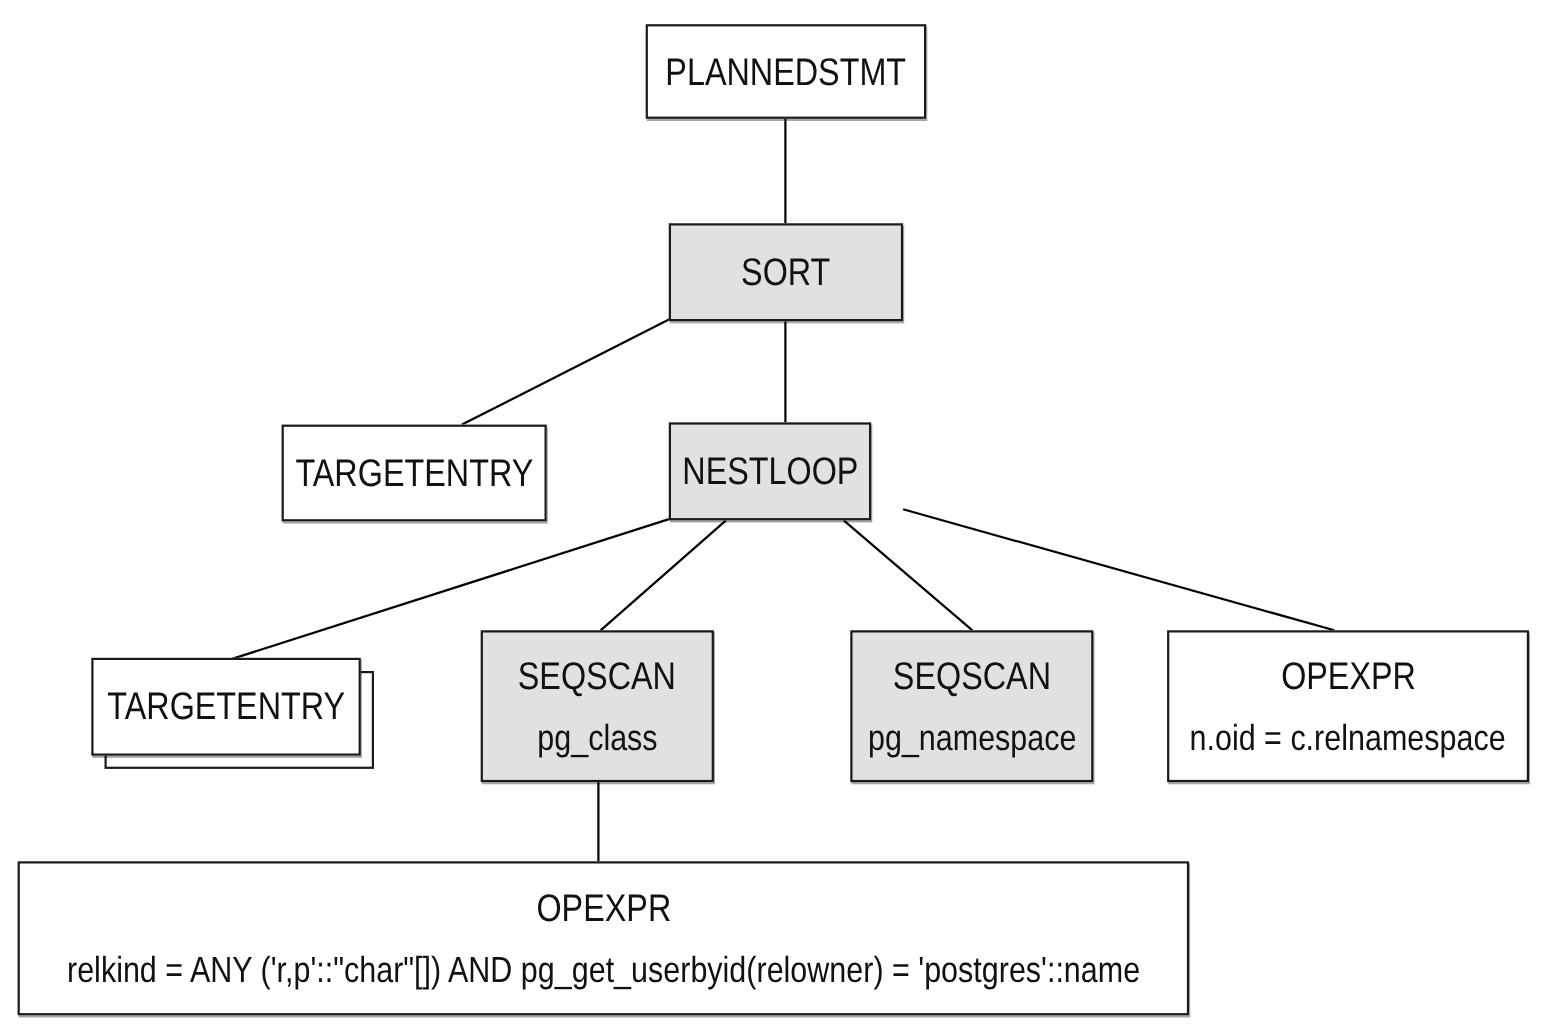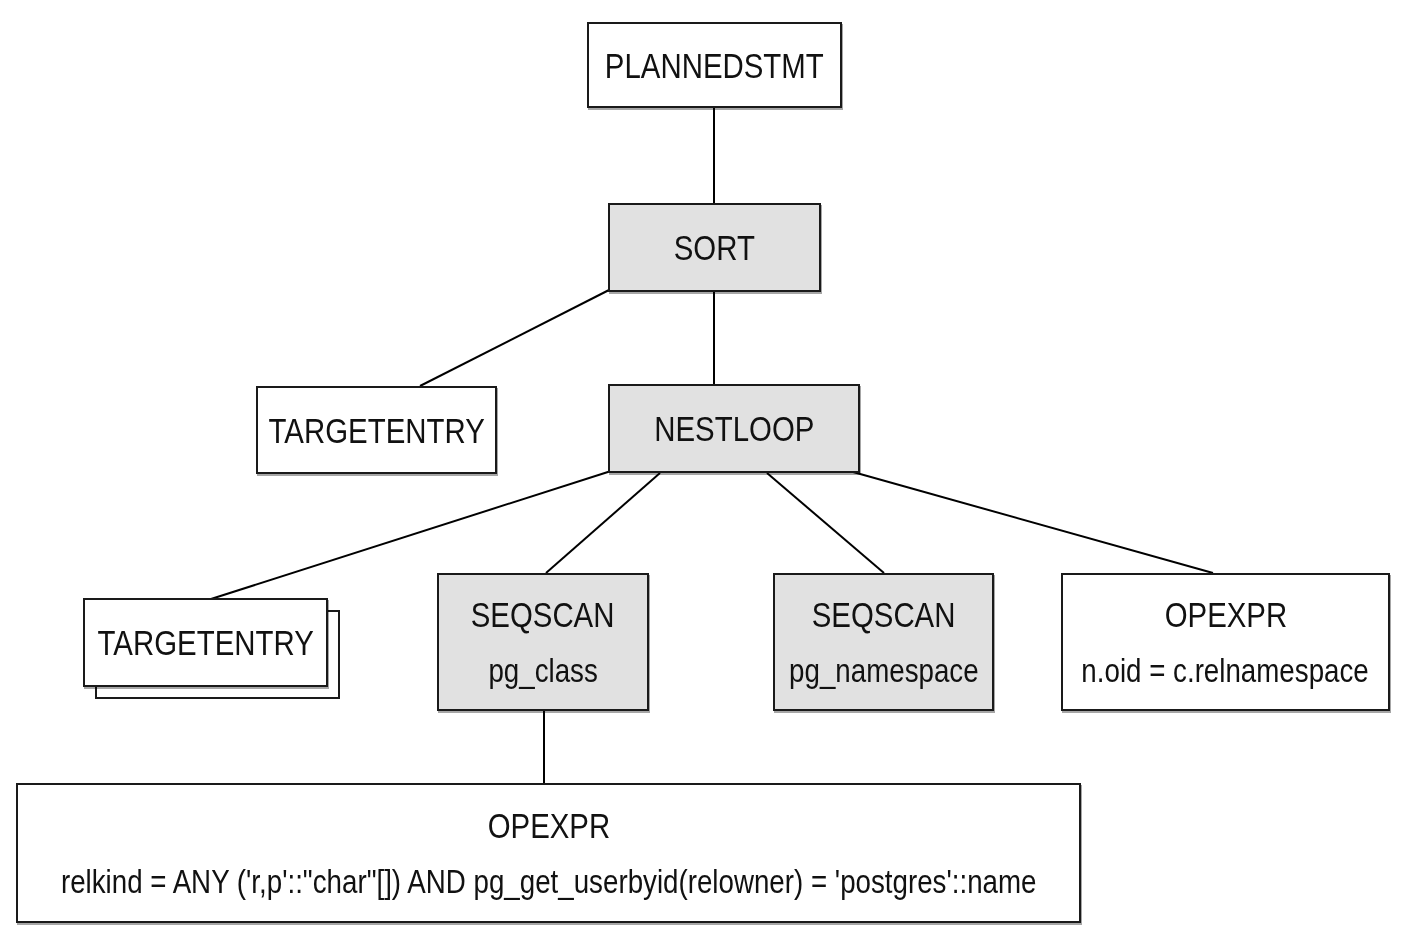--- a/index.html
+++ b/index.html
@@ -69,21 +69,21 @@
 
 <div class="node gray" style="left: 608px; top: 203px; width: 213px; height: 89px;">
       <span class="txt label">SORT</span>
     </div>
     <div class="node white" style="left: 587px; top: 22px; width: 255px; height: 86px;">
       <span class="txt label">PLANNEDSTMT</span>
     </div>
     <div class="node white" style="left: 256px; top: 386px; width: 241px; height: 88px;">
       <span class="txt label">TARGETENTRY</span>
     </div>
-    <div class="node gray" style="left: 608px; top: 384px; width: 252px; height: 89px;">
+    <div class="node gray" style="left: 608px; top: 384px; width: 184px; height: 89px;">
       <span class="txt label">NESTLOOP</span>
     </div>
     <div class="shadow-box" style="left: 95px; top: 610px; width: 245px; height: 89px;"></div>
     <div class="node white" style="left: 83px; top: 598px; width: 245px; height: 89px;">
       <span class="txt label">TARGETENTRY</span>
     </div>
     <div class="node gray" style="left: 437px; top: 573px; width: 212px; height: 138px;">
       <span class="txt label">SEQSCAN</span>
       <span class="txt sublabel">pg_class</span>
     </div>

